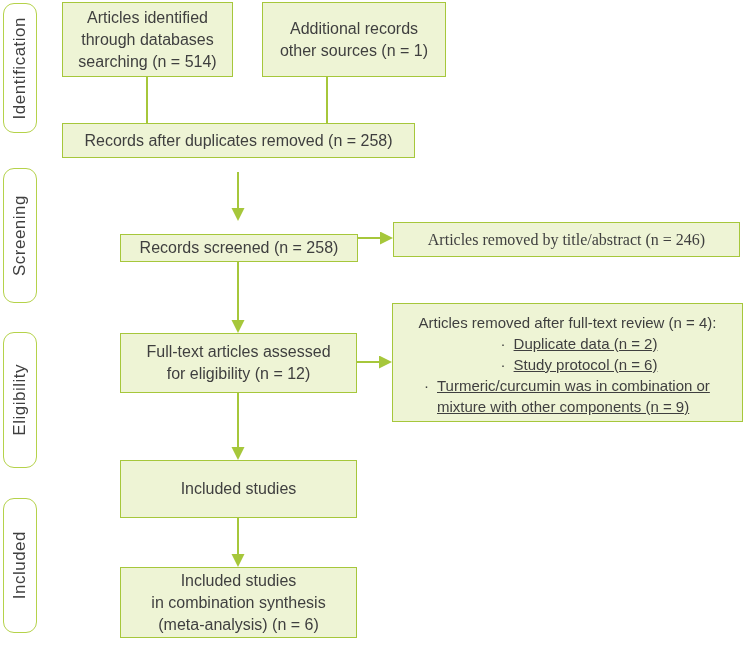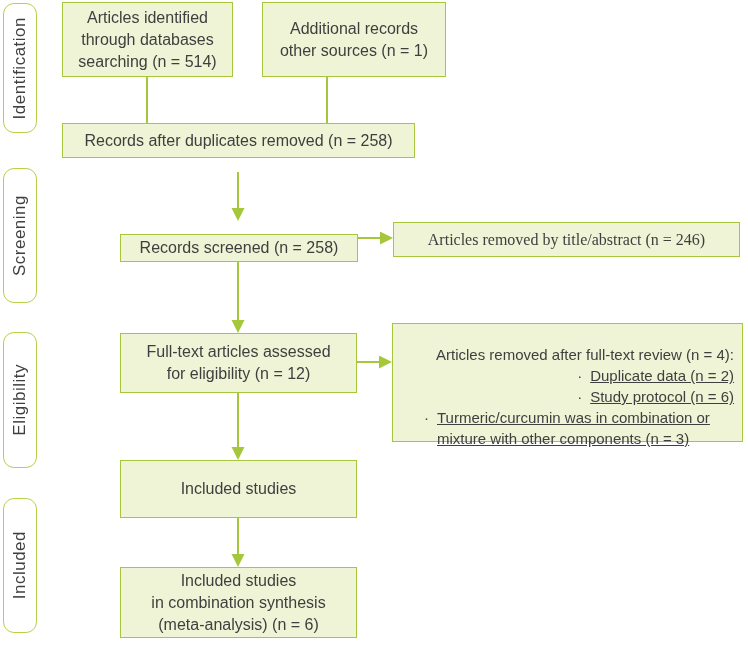--- a/index.html
+++ b/index.html
@@ -34,25 +34,25 @@
     background:#eef4d5;
     border:1.5px solid #a6c73b;
     display:flex;flex-direction:column;
     align-items:center;justify-content:center;
     text-align:center;
     font-size:16px;line-height:22px;
     color:#3f3f3f;
   }
   .fbox .line{white-space:nowrap;}
   .fbox.left{
-    align-items:flex-end;
+    align-items:center;
     text-align:left;
     justify-content:flex-start;
-    padding:20px 8px;
-    font-size:15px;line-height:21px;margin-top:20px;
+    padding:8px 8px;
+    font-size:15px;line-height:21px;
   }
   .bullet-row{
     display:flex;
     padding-left:23px;
   }
   .bullet-dot{
     width:13px;
     flex:0 0 13px;
     color:#3f3f3f;
   }
@@ -125,21 +125,21 @@
     <div class="bullet-row">
       <span class="bullet-dot">·</span>
       <span class="bullet-text">Duplicate data (n = 2)</span>
     </div>
     <div class="bullet-row">
       <span class="bullet-dot">·</span>
       <span class="bullet-text">Study protocol (n = 6)</span>
     </div>
     <div class="bullet-row">
       <span class="bullet-dot">·</span>
-      <span class="bullet-text">Turmeric/curcumin was in combination or mixture with other components (n = 3)</span>
+      <span class="bullet-text">Turmeric/curcumin was in combination or mixture with other components (n = 9)</span>
     </div>
   </div>
 
   <div class="fbox" style="left:120px;top:460px;width:237px;height:58px;">
     <div class="line">Included studies</div>
   </div>
 
   <div class="fbox" style="left:120px;top:567px;width:237px;height:71px;">
     <div class="line">Included studies</div>
     <div class="line">in combination synthesis</div>

